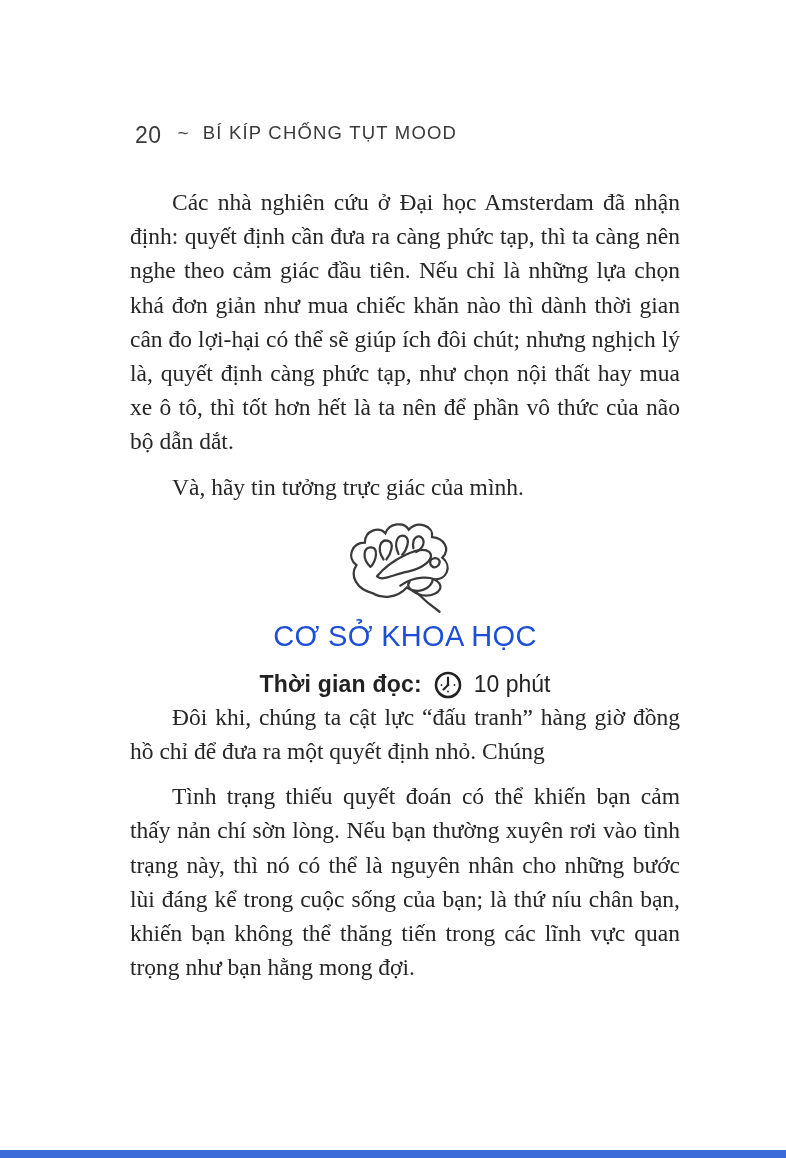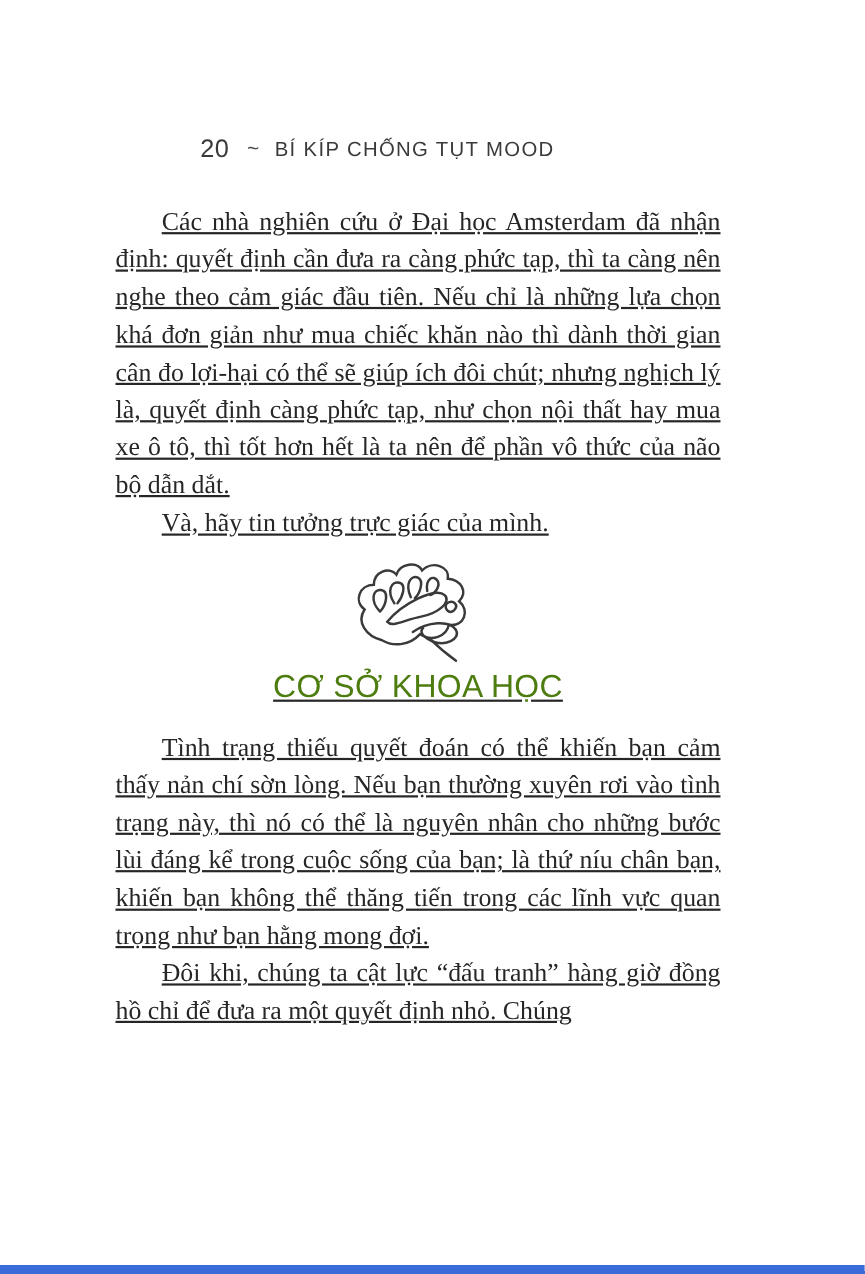--- a/index.html
+++ b/index.html
@@ -9,53 +9,51 @@
     font-family: "Liberation Serif", serif;
     color: #262626;
     position: relative;
     overflow: hidden;
   }
   .page { position: absolute; inset: 0; }
 
   .header {
     position: absolute;
     left: 135px; top: 122px;
-    display: flex; align-items: center;
+    display: flex; 
     font-family: "Liberation Sans", sans-serif;
     color: #3a3a3a;
-    margin-left: 47px;
   }
   .header .pagenum { font-size: 23px; font-weight: 500; letter-spacing: 0.5px; }
   .header .tilde { font-size: 19px; margin: 0 14px 0 16px; color: #4a4a4a; }
   .header .booktitle { font-size: 18.5px; letter-spacing: 1.2px; font-weight: 400; }
 
   .bodycol {
     position: absolute;
-    left: 105px; top: 185px;
+    left: 130px; top: 185px;
     width: 550px;
-    text-decoration: underline;
   }
   p.book {
     font-size: 23.5px;
     line-height: 34.2px;
     text-align: justify;
     text-indent: 42px;
     color: #262626;
   }
-  p.book + p.book { }
+  p.book + p.book { margin-top: 11px; }
 
   .section { text-align: center; margin-top: 14px; }
   .brain-wrap { display: flex; justify-content: center; margin: 0 0 2px 0; }
   .section-title {
     font-family: "Liberation Sans", sans-serif;
     font-size: 29px;
     line-height: 41px;
     font-weight: 500;
     letter-spacing: 0.3px;
-    color: #4d7c0f;
+    color: #1d4ed8;
   }
   .reading-row {
     margin-top: 13px;
     display: flex; justify-content: center; align-items: center;
     gap: 11px;
     font-family: "Liberation Sans", sans-serif;
     font-size: 23px;
     color: #222222;
   }
   .reading-row .label { font-weight: 700; letter-spacing: 0.2px; }
@@ -104,21 +102,36 @@
             <path d="M103,44 C110,40 115,46 110,51 C105,55 100,49 103,44"></path>
 
             <path d="M70,72 C84,62 106,60 112,70 C117,79 101,86 89,81 C80,77 76,72 80,68"></path>
 
             <path d="M86,78 C94,86 102,93 112,100"></path>
           </svg>
         </span>
       </div>
       <div class="section-title">CƠ SỞ KHOA HỌC</div>
 
+      <div class="reading-row">
+        <span class="label">Thời gian đọc:</span>
+        <span>
+          <svg width="30" height="30" viewBox="0 0 30 30" fill="none">
+            <circle cx="15" cy="15" r="12" stroke="#222" stroke-width="2.6"></circle>
+            <path d="M15 15 L15 7.5" stroke="#222" stroke-width="2.2" stroke-linecap="round"></path>
+            <path d="M15 15 L10.5 19.5" stroke="#222" stroke-width="2.2" stroke-linecap="round"></path>
+            <circle cx="15" cy="15" r="1.3" fill="#222"></circle>
+            <circle cx="21.5" cy="15" r="0.9" fill="#222"></circle>
+            <circle cx="8.5" cy="15" r="0.9" fill="#222"></circle>
+            <circle cx="15" cy="21.5" r="0.9" fill="#222"></circle>
+          </svg>
+        </span>
+        <span class="value">10 phút</span>
+      </div>
     </div>
 
+    <p class="book">Đôi khi, chúng ta cật lực “đấu tranh” hàng giờ đồng hồ chỉ để đưa ra một quyết định nhỏ. Chúng</p>
     <p class="book after-section">Tình trạng thiếu quyết đoán có thể khiến bạn cảm thấy nản chí sờn lòng. Nếu bạn thường xuyên rơi vào tình trạng này, thì nó có thể là nguyên nhân cho những bước lùi đáng kể trong cuộc sống của bạn; là thứ níu chân bạn, khiến bạn không thể thăng tiến trong các lĩnh vực quan trọng như bạn hằng mong đợi.</p>
-    <p class="book">Đôi khi, chúng ta cật lực “đấu tranh” hàng giờ đồng hồ chỉ để đưa ra một quyết định nhỏ. Chúng</p>
 
   </div>
 
   <div class="progress-bar" style="background: rgb(59, 107, 216);"></div>
 </div>
 
 </body></html>

